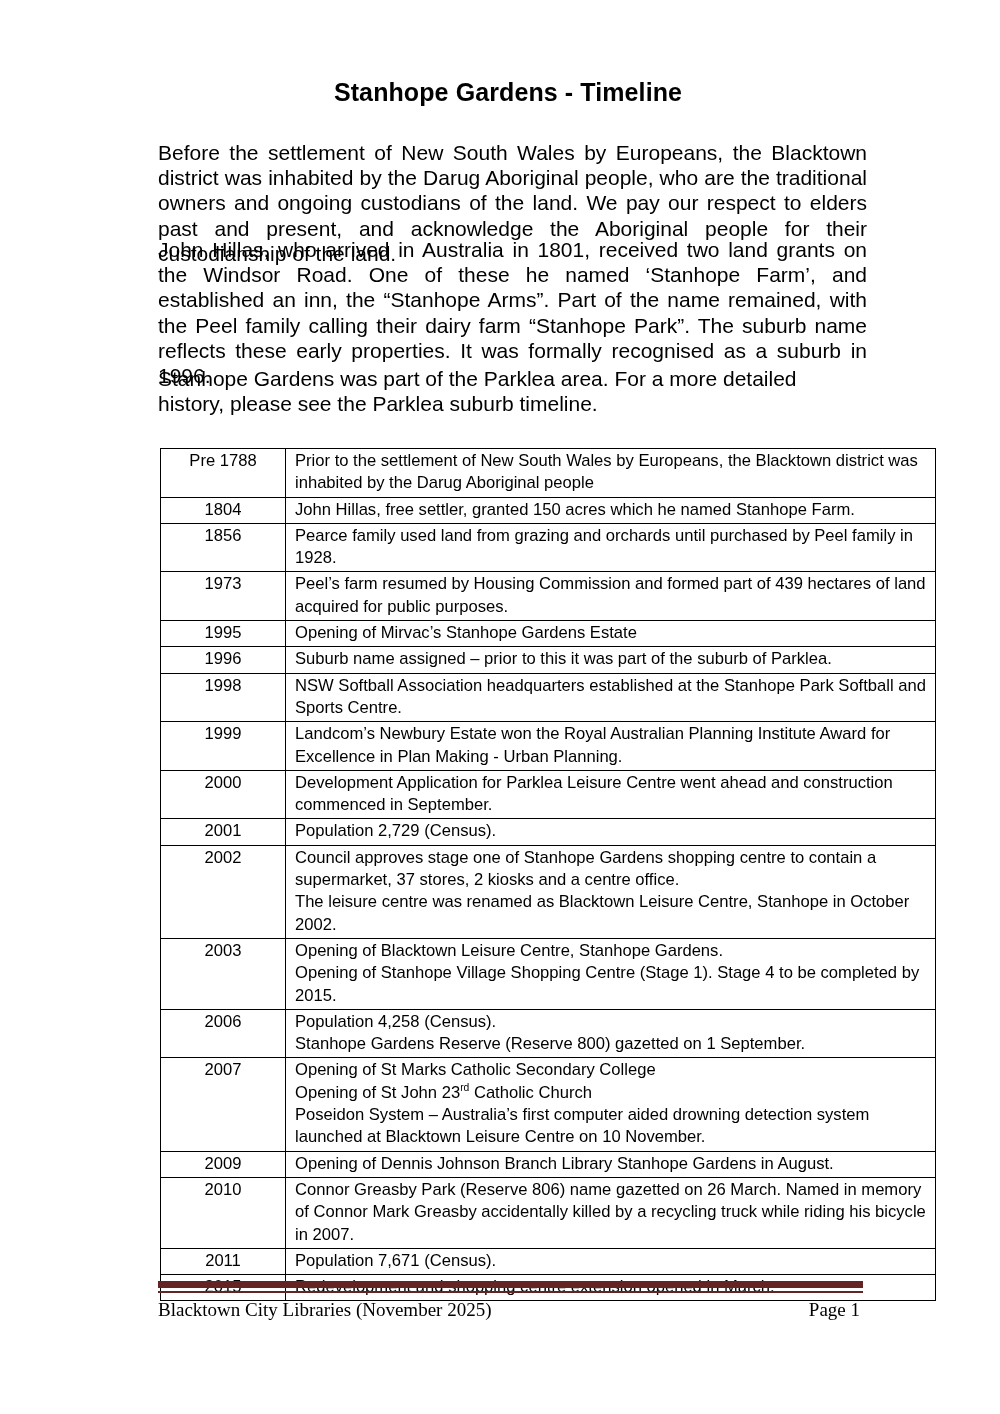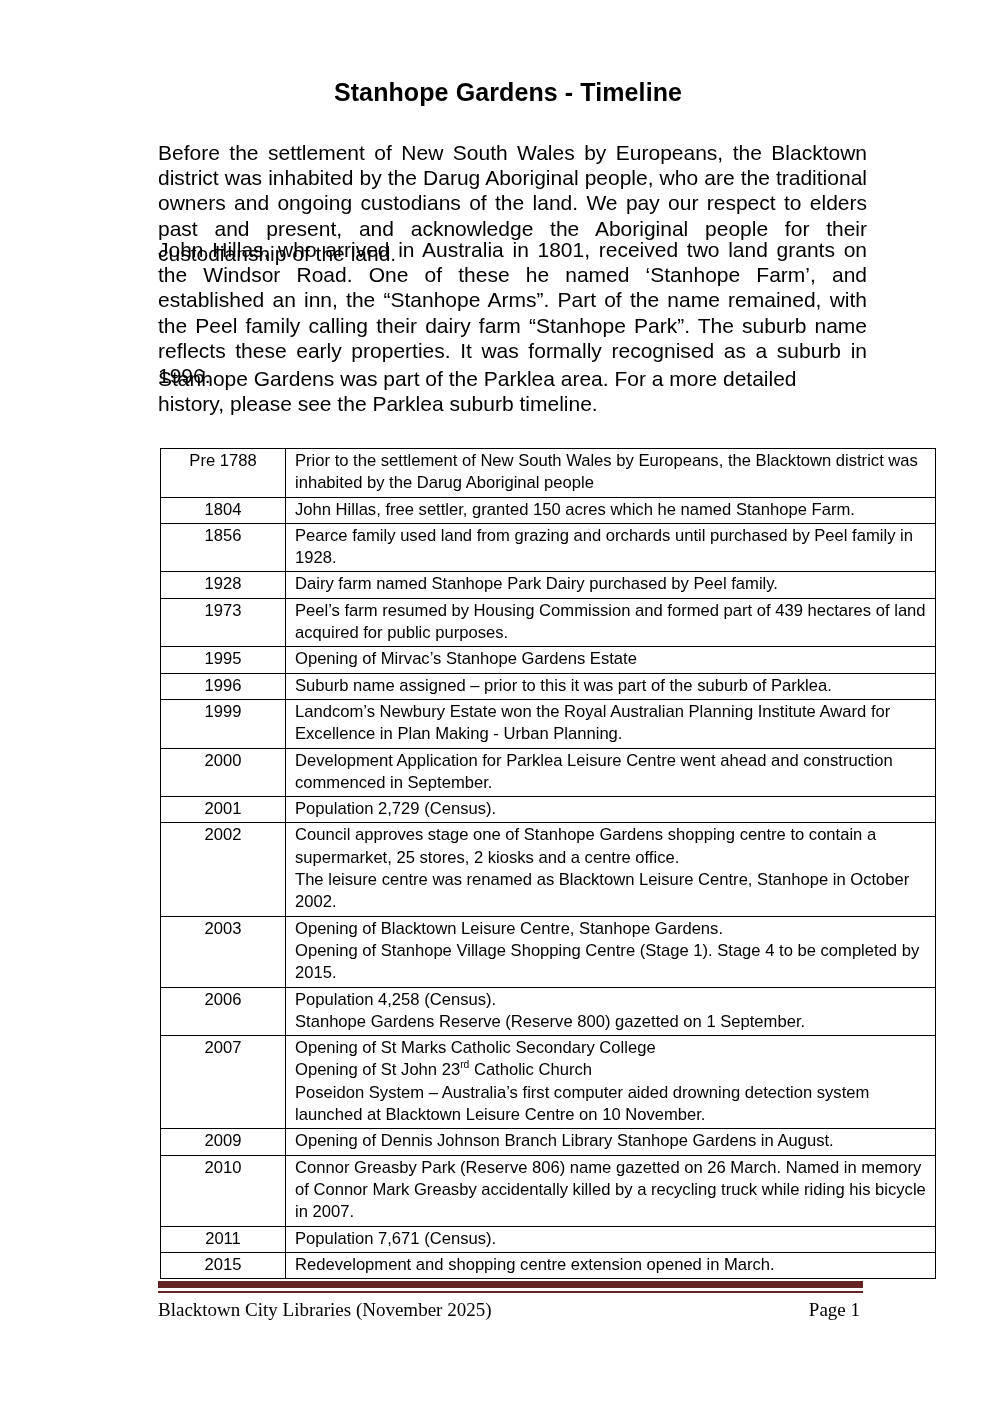--- a/index.html
+++ b/index.html
@@ -138,65 +138,65 @@
             <span class="line">John Hillas, free settler, granted 150 acres which he named Stanhope Farm.</span>
           </td>
         </tr>
         <tr>
           <td class="year">1856</td>
           <td class="event">
             <span class="line">Pearce family used land from grazing and orchards until purchased by Peel family in 1928.</span>
           </td>
         </tr>
         <tr>
-          <td class="year">1928</td>
-          <td class="event">
-            <span class="line">Dairy farm named Stanhope Park Dairy purchased by Peel family.</span>
-          </td>
-        </tr>
-        <tr>
           <td class="year">1973</td>
           <td class="event">
             <span class="line">Peel’s farm resumed by Housing Commission and formed part of 439 hectares of land acquired for public purposes.</span>
           </td>
         </tr>
         <tr>
           <td class="year">1995</td>
           <td class="event">
             <span class="line">Opening of Mirvac’s Stanhope Gardens Estate</span>
           </td>
         </tr>
         <tr>
           <td class="year">1996</td>
           <td class="event">
             <span class="line">Suburb name assigned – prior to this it was part of the suburb of Parklea.</span>
           </td>
         </tr>
         <tr>
+          <td class="year">1998</td>
+          <td class="event">
+            <span class="line">NSW Softball Association headquarters established at the Stanhope Park Softball and Sports Centre.</span>
+          </td>
+        </tr>
+        <tr>
           <td class="year">1999</td>
           <td class="event">
             <span class="line">Landcom’s Newbury Estate won the Royal Australian Planning Institute Award for Excellence in Plan Making - Urban Planning.</span>
           </td>
         </tr>
         <tr>
           <td class="year">2000</td>
           <td class="event">
             <span class="line">Development Application for Parklea Leisure Centre went ahead and construction commenced in September.</span>
           </td>
         </tr>
         <tr>
           <td class="year">2001</td>
           <td class="event">
             <span class="line">Population 2,729 (Census).</span>
           </td>
         </tr>
         <tr>
           <td class="year">2002</td>
           <td class="event">
-            <span class="line">Council approves stage one of Stanhope Gardens shopping centre to contain a supermarket, 25 stores, 2 kiosks and a centre office.</span>
+            <span class="line">Council approves stage one of Stanhope Gardens shopping centre to contain a supermarket, 37 stores, 2 kiosks and a centre office.</span>
             <span class="line">The leisure centre was renamed as Blacktown Leisure Centre, Stanhope in October 2002.</span>
           </td>
         </tr>
         <tr>
           <td class="year">2003</td>
           <td class="event">
             <span class="line">Opening of Blacktown Leisure Centre, Stanhope Gardens.</span>
             <span class="line">Opening of Stanhope Village Shopping Centre (Stage 1). Stage 4 to be completed by 2015.</span>
           </td>
         </tr>

